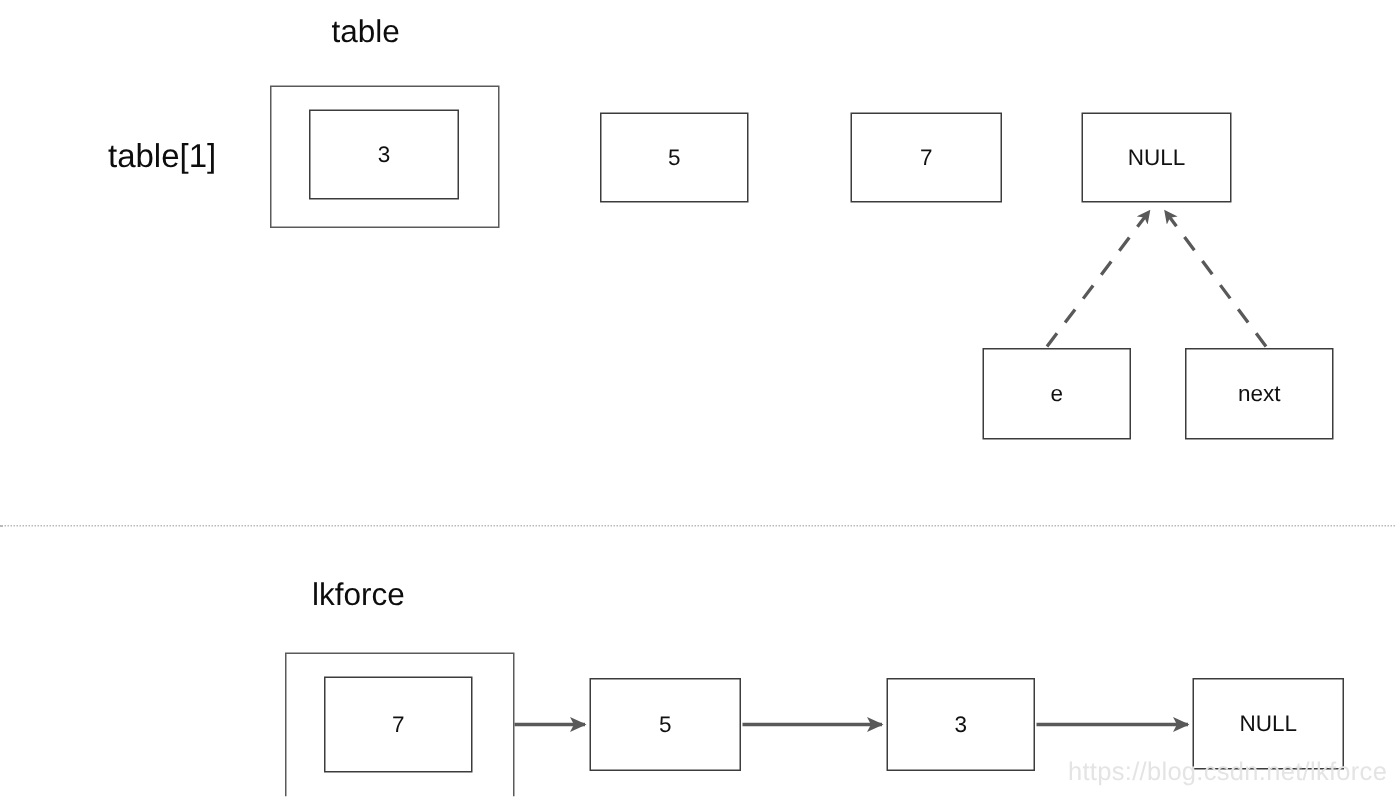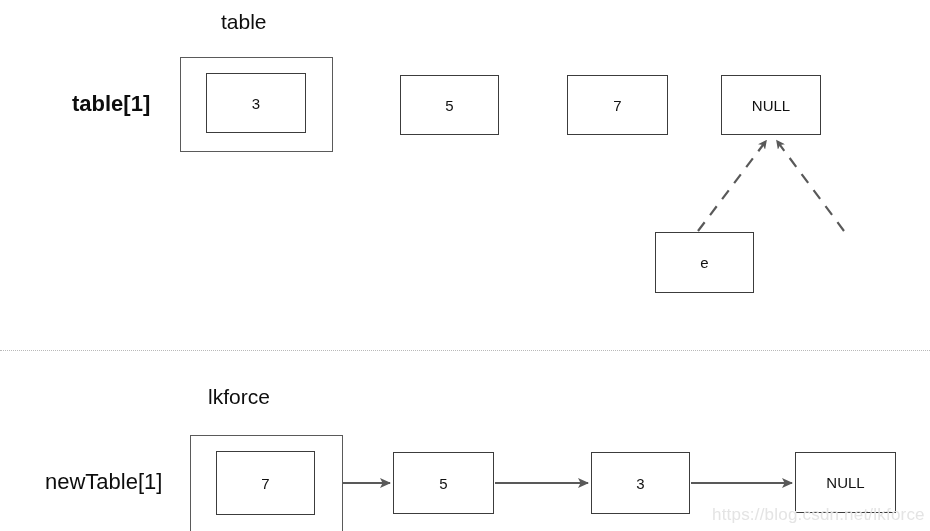--- a/index.html
+++ b/index.html
@@ -73,34 +73,35 @@
     margin-left: 12px;
   }
 </style>
 </head>
 <body>
 
 <div id="canvas">
 
   <div class="label heading" style="left:221px; top:11px;">table</div>
 
-  <div class="label row-label" style="left:72px; top:93px;font-weight:bold;">table[1]</div>
+  <div class="label row-label" style="left:72px; top:93px;">table[1]</div>
 
   <div class="box outer-box" style="left:180px; top:57px; width:153px; height:95px;"></div>
 
   <div class="box" style="left:206px; top:73px; width:100px; height:60px;">3</div>
 
   <div class="box" style="left:400px; top:75px; width:99px; height:60px;">5</div>
 
   <div class="box" style="left:567px; top:75px; width:101px; height:60px;">7</div>
 
   <div class="box" style="left:721px; top:75px; width:100px; height:60px;">NULL</div>
 
   <div class="box" style="left:655px; top:232px; width:99px; height:61px;">e</div>
 
+  <div class="box" style="left:790px; top:232px; width:99px; height:61px;">next</div>
 
   <svg class="svg-layer">
     <defs>
       <marker id="arrowhead-dashed" markerWidth="9" markerHeight="9" refX="7.5" refY="4.5" orient="auto" markerUnits="userSpaceOnUse">
         <path d="M0,0 L9,4.5 L0,9 L2.4,4.5 Z" fill="#595959"></path>
       </marker>
       <marker id="arrowhead-solid" markerWidth="11" markerHeight="10" refX="10" refY="5" orient="auto" markerUnits="userSpaceOnUse">
         <path d="M0,0 L11,5 L0,10 L2.6,5 Z" fill="#595959"></path>
       </marker>
     </defs>
@@ -113,21 +114,20 @@
 
     <line x1="495" y1="483" x2="588" y2="483" stroke="#595959" stroke-width="2.2" marker-end="url(#arrowhead-solid)"></line>
 
     <line x1="691" y1="483" x2="792" y2="483" stroke="#595959" stroke-width="2.2" marker-end="url(#arrowhead-solid)"></line>
   </svg>
 
   <div class="divider" style="top:350px;"></div>
 
   <div class="label heading" style="left:208px; top:386px;">lkforce</div>
 
-  <div class="label row-label" style="left:45px; top:471px;">newTable[1]</div>
 
   <div class="box outer-box" style="left:190px; top:435px; width:153px; height:99px;"></div>
 
   <div class="box" style="left:216px; top:451px; width:99px; height:64px;">7</div>
 
   <div class="box" style="left:393px; top:452px; width:101px; height:62px;">5</div>
 
   <div class="box" style="left:591px; top:452px; width:99px; height:62px;">3</div>
 
   <div class="box" style="left:795px; top:452px; width:101px; height:61px;">NULL</div>

